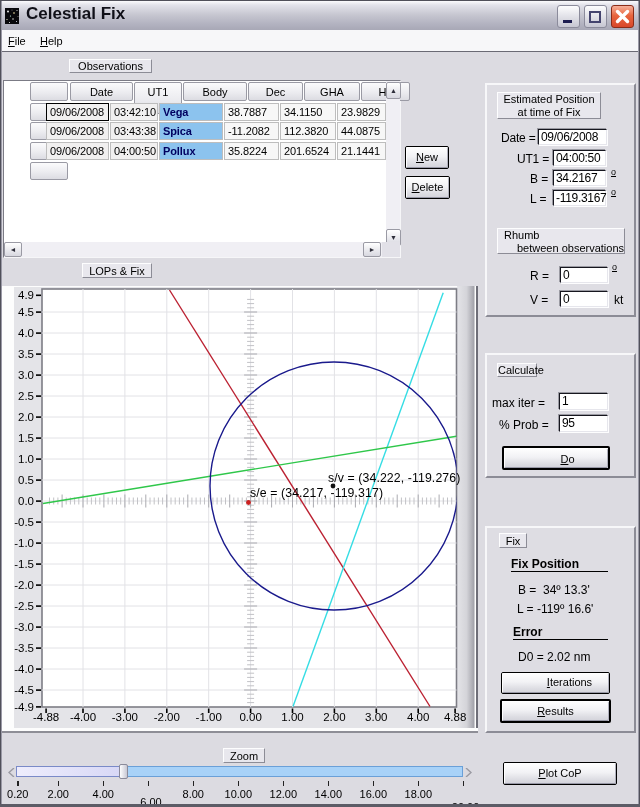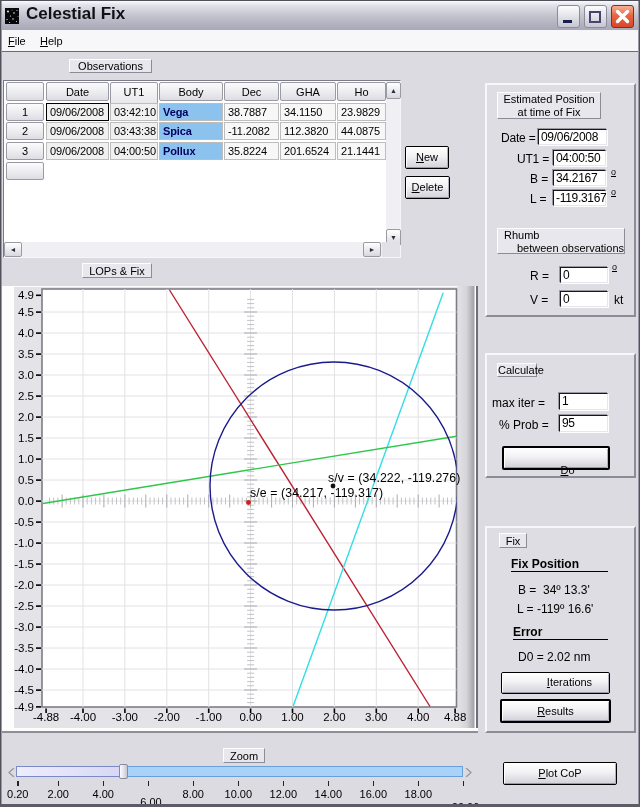--- a/index.html
+++ b/index.html
@@ -22,21 +22,21 @@
   line-height:13px;padding:1px 0 0 2px;white-space:nowrap;letter-spacing:-0.3px;}
 .btn{position:absolute;background:linear-gradient(#ffffff 0%,#f2f2f5 45%,#dcdce2 80%,#d2d2da 100%);
   border:1px solid #000;box-sizing:border-box;border-radius:2px;
   font-size:11px;color:#000;text-align:center;}
 .btn .inner{position:absolute;left:0px;top:0px;right:0px;bottom:0px;border-radius:2px;
   border:1px solid #fff;border-right-color:#b0b0bc;border-bottom-color:#9898a6;}
 u{text-decoration:underline;}
 .panel{position:absolute;background:#dedde3;border:2px solid;border-color:#f7f7f9 #8c8c96 #8c8c96 #f7f7f9;box-sizing:border-box;}
 .hcell{position:absolute;background:linear-gradient(#fbfbfc 0%,#ececf0 55%,#dcdce2 100%);
   border:1px solid #9a9aa4;border-radius:2px;box-sizing:border-box;
-  font-size:11px;text-align:center;color:#000;}
+  font-size:11px;text-align:center;color:#000;margin-left:24px;}
 .dcell{position:absolute;background:#f1f0f0;border:1px solid #bdbdbd;box-sizing:border-box;
   font-size:11px;color:#000;padding:2px 0 0 3px;line-height:12px;white-space:nowrap;overflow:hidden;letter-spacing:-0.1px;}
 .lbl{position:absolute;font-size:11px;color:#000;white-space:nowrap;}
 .lbl12{position:absolute;font-size:12px;color:#000;white-space:nowrap;}
 </style>
 </head>
 <body>
 <div id="frame" class="abs"></div>
 <div id="frameinner" class="abs"></div>
 <div id="title" class="abs"></div>
@@ -228,21 +228,21 @@
 <div class="input" style="left:560px;top:291px;width:48px;height:16px;">0</div>
 <div class="lbl12" style="left:614px;top:293px;">kt</div>
 <div class="panel" style="left:485px;top:353px;width:151px;height:125px;"></div>
 <div class="abs rlabel" style="left:497px;top:363px;width:40px;height:14px;line-height:13px;">Calculate</div>
 <div class="lbl12" style="left:492px;top:396px;">max iter =</div>
 <div class="input" style="left:559px;top:393px;width:49px;height:17px;">1</div>
 <div class="lbl12" style="left:499px;top:418px;">% Prob =</div>
 <div class="input" style="left:559px;top:415px;width:49px;height:17px;">95</div>
 <div class="btn" style="left:502px;top:446px;width:108px;height:24px;border-width:2px;">
     <div class="inner"></div>
-    <div style="position:relative;margin-top:16px;padding-left:23px;"><u>D</u>o</div>
+    <div style="position:relative;margin-top:5px;padding-left:23px;"><u>D</u>o</div>
   </div>
 <div class="panel" style="left:485px;top:526px;width:151px;height:207px;"></div>
 <div class="abs rlabel" style="left:499px;top:533px;width:28px;height:15px;line-height:14px;">Fix</div>
 <div class="lbl" style="left:511px;top:557px;font-weight:bold;font-size:12px;">Fix Position</div>
 <div class="abs" style="left:511px;top:571px;width:97px;height:1px;background:#000;"></div>
 <div class="lbl12" style="left:518px;top:583px;">B =&nbsp; 34º 13.3'</div>
 <div class="lbl12" style="left:517px;top:602px;">L = -119º 16.6'</div>
 <div class="lbl" style="left:513px;top:625px;font-weight:bold;font-size:12px;">Error</div>
 <div class="abs" style="left:513px;top:639px;width:95px;height:1px;background:#000;"></div>
 <div class="lbl12" style="left:518px;top:650px;">D0 = 2.02 nm</div>

